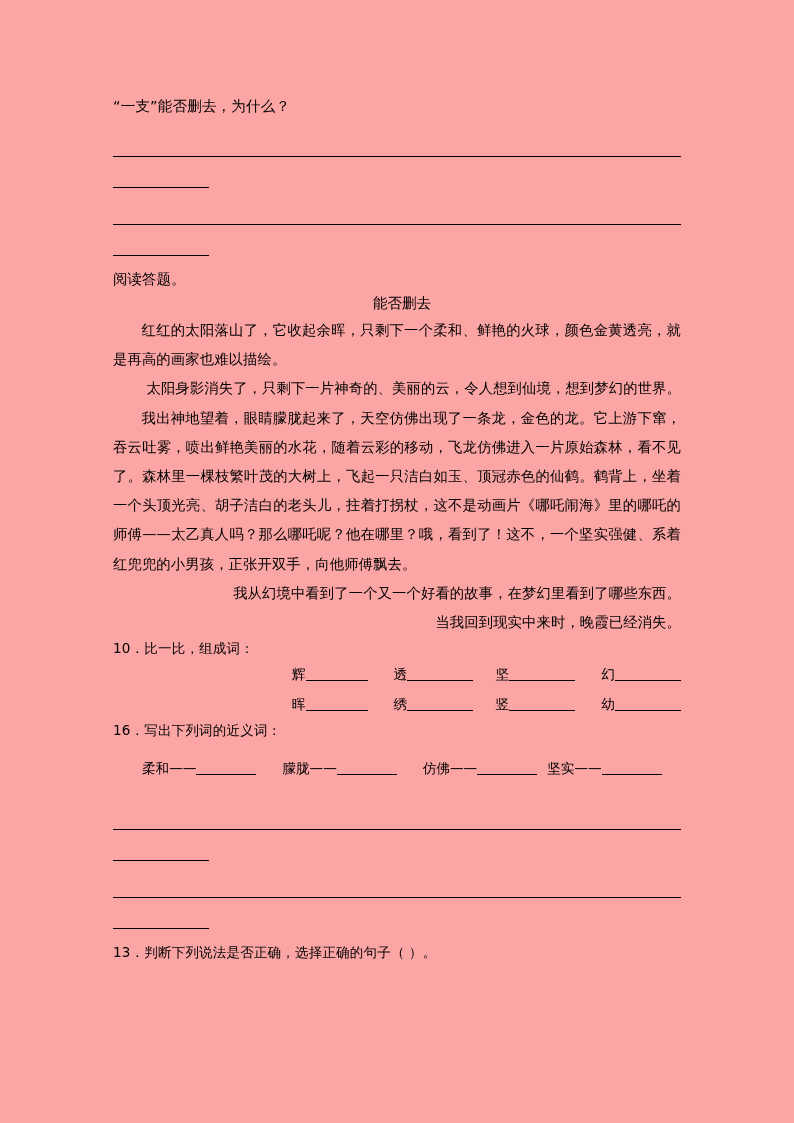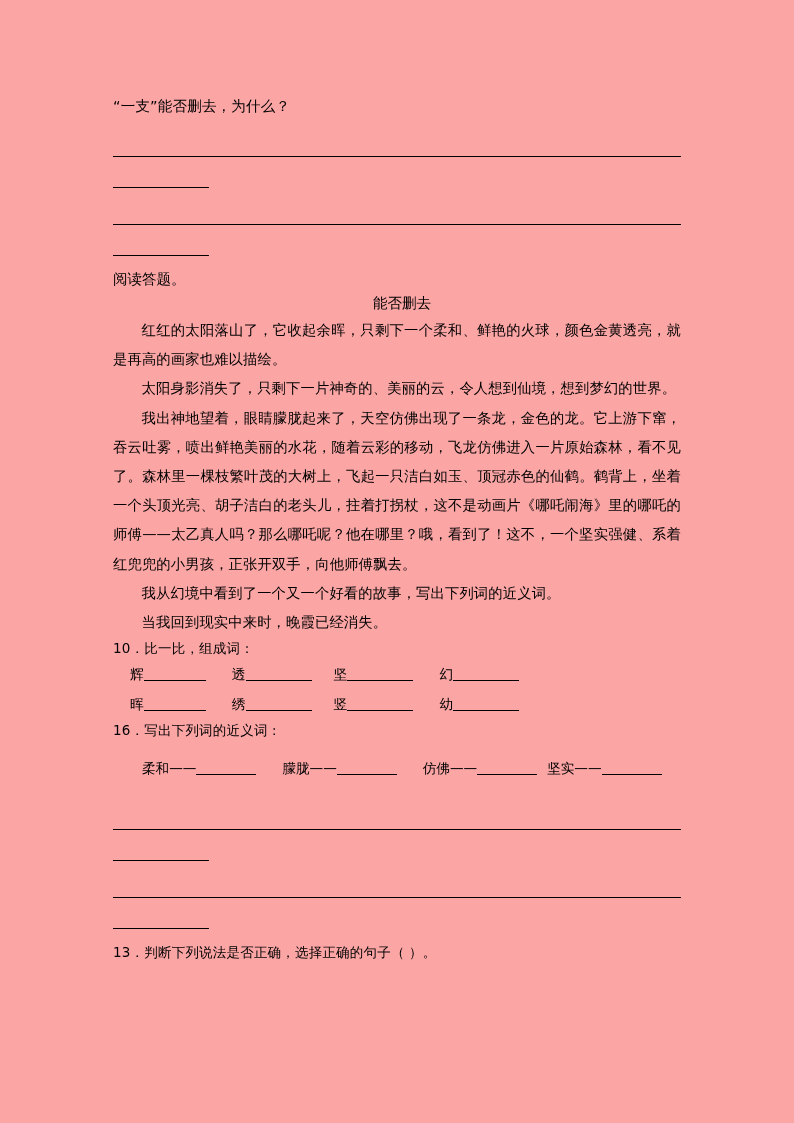--- a/index.html
+++ b/index.html
@@ -55,21 +55,21 @@
   .body-para {
     font-size: 14.3px;
     line-height: 29.2px;
     margin: 0;
     text-align: justify;
     text-justify: inter-character;
     text-indent: 2em;
     letter-spacing: 0.15px;
   }
   .body-para.last-short {
-    text-align: left;
+    text-align: right;
   }
 
   
   .rule-group {
     margin: 0;
   }
   .rule-long {
     height: 1px;
     background: #000000;
     width: 568px;
@@ -86,20 +86,21 @@
   .sp-c { height: 36px; }
   .sp-d { height: 12px; }
 
   
   .fill-row {
     font-size: 13.8px;
     line-height: 30px;
     white-space: nowrap;
     padding-left: 17px;
     margin: 0;
+    text-align: right;
   }
   .fill-cell {
     display: inline-block;
   }
   .fill-cell .ch { }
   .blank {
     display: inline-block;
     border-bottom: 1px solid #000000;
     height: 14px;
     vertical-align: -2px;
@@ -141,21 +142,21 @@
       <div class="sp-d"></div>
     </div>
 
     <p class="plain-line">阅读答题。</p>
 
     <p class="doc-title">能否删去</p>
 
     <p class="body-para">红红的太阳落山了，它收起余晖，只剩下一个柔和、鲜艳的火球，颜色金黄透亮，就是再高的画家也难以描绘。</p>
     <p class="body-para last-short">太阳身影消失了，只剩下一片神奇的、美丽的云，令人想到仙境，想到梦幻的世界。</p>
     <p class="body-para">我出神地望着，眼睛朦胧起来了，天空仿佛出现了一条龙，金色的龙。它上游下窜，吞云吐雾，喷出鲜艳美丽的水花，随着云彩的移动，飞龙仿佛进入一片原始森林，看不见了。森林里一棵枝繁叶茂的大树上，飞起一只洁白如玉、顶冠赤色的仙鹤。鹤背上，坐着一个头顶光亮、胡子洁白的老头儿，拄着打拐杖，这不是动画片《哪吒闹海》里的哪吒的师傅——太乙真人吗？那么哪吒呢？他在哪里？哦，看到了！这不，一个坚实强健、系着红兜兜的小男孩，正张开双手，向他师傅飘去。</p>
-    <p class="body-para last-short">我从幻境中看到了一个又一个好看的故事，写出下列词的近义词。</p>
+    <p class="body-para last-short">我从幻境中看到了一个又一个好看的故事，在梦幻里看到了哪些东西。</p>
     <p class="body-para last-short">当我回到现实中来时，晚霞已经消失。</p>
 
     <p class="num-head">10．比一比，组成词：</p>
     <p class="fill-row">
       <span class="fill-cell"><span class="ch">辉</span><span class="blank b62"></span></span><span class="gap-26"></span><span class="fill-cell"><span class="ch">透</span><span class="blank b66"></span></span><span class="gap-22"></span><span class="fill-cell"><span class="ch">坚</span><span class="blank b66"></span></span><span class="gap-26"></span><span class="fill-cell"><span class="ch">幻</span><span class="blank b66"></span></span>
     </p>
     <p class="fill-row">
       <span class="fill-cell"><span class="ch">晖</span><span class="blank b62"></span></span><span class="gap-26"></span><span class="fill-cell"><span class="ch">绣</span><span class="blank b66"></span></span><span class="gap-22"></span><span class="fill-cell"><span class="ch">竖</span><span class="blank b66"></span></span><span class="gap-26"></span><span class="fill-cell"><span class="ch">幼</span><span class="blank b66"></span></span>
     </p>
 

